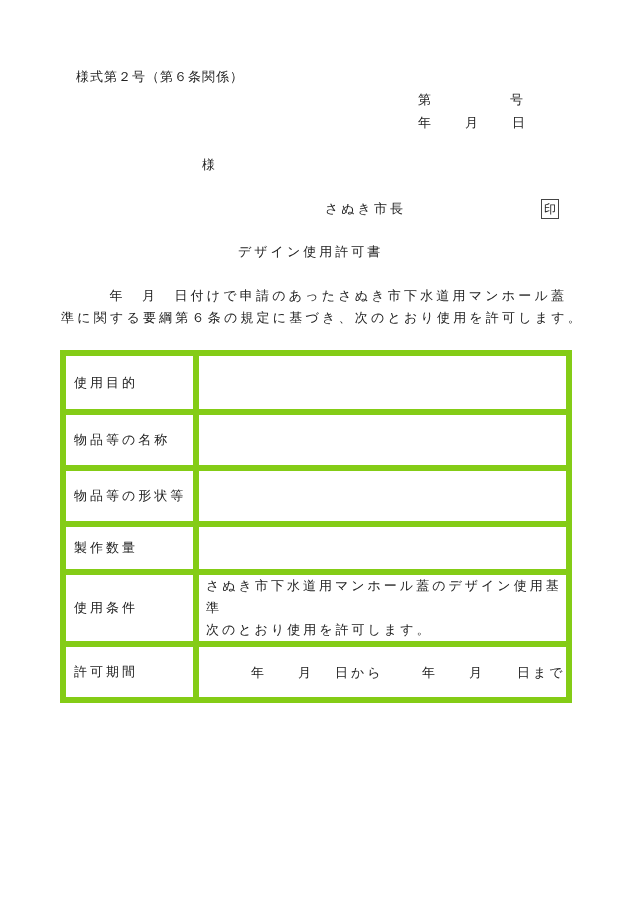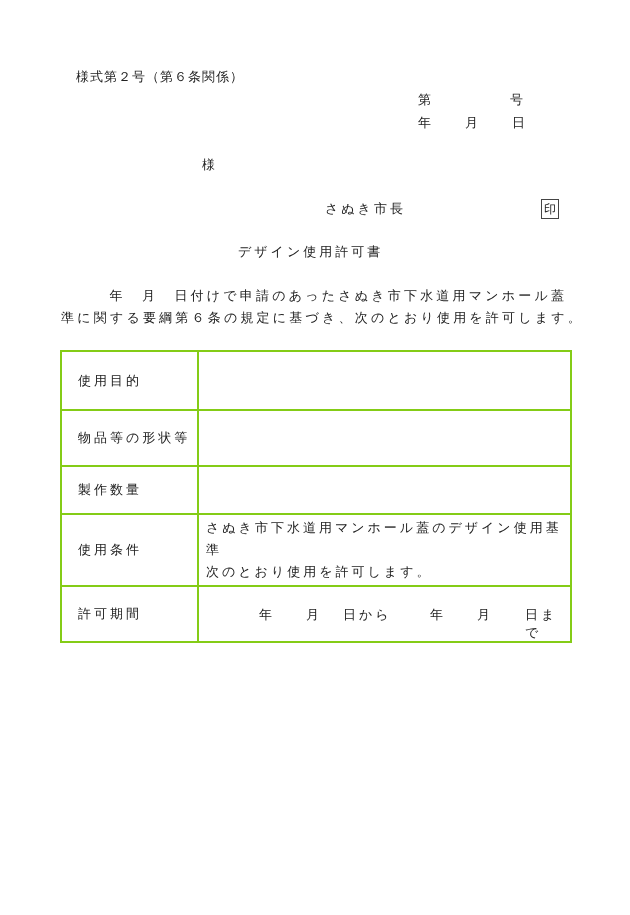--- a/index.html
+++ b/index.html
@@ -22,21 +22,21 @@
     .title { left: 238px; top: 243px; letter-spacing: 3px; }
     .body-text {
       position: absolute; left: 61px; top: 286px; width: 515px;
       line-height: 22px; letter-spacing: 3.2px; white-space: normal;
     }
     .body-text div { white-space: nowrap; font-family: Liberation Mono, monospace; }
     table.form {
       position: absolute; left: 60px; top: 350px; width: 512px;
       border-collapse: collapse; table-layout: fixed;
     }
-    table.form td { border: 2px solid #84cc16; padding: 0 0 0 16px; vertical-align: middle; letter-spacing: 3px; }
+    table.form td { border: 6px solid #84cc16; padding: 0 0 0 8px; vertical-align: middle; letter-spacing: 3px; }
     table.form td.label { width: 119px; }
     td.cond { line-height: 22px; letter-spacing: 3.2px; padding-left: 7px !important; }
     .period { position: relative; height: 100%; }
     .period span { position: absolute; top: -8px; letter-spacing: 3px; }
   </style>
 </head>
 <body>
 
 <div class="abs form-no">様式第２号（第６条関係）</div>
 
@@ -63,20 +63,24 @@
   <div>準に関する要綱第６条の規定に基づき、次のとおり使用を許可します。</div>
 </div>
 
 <table class="form">
   <tbody>
       <tr style="height:59px">
     <td class="label">使用目的</td>
     <td></td>
   </tr>
   <tr style="height:56px">
+    <td class="label">物品等の名称</td>
+    <td></td>
+  </tr>
+  <tr style="height:56px">
     <td class="label">物品等の形状等</td>
     <td></td>
   </tr>
   <tr style="height:48px">
     <td class="label">製作数量</td>
     <td></td>
   </tr>
   <tr style="height:72px">
     <td class="label">使用条件</td>
     <td class="cond">

